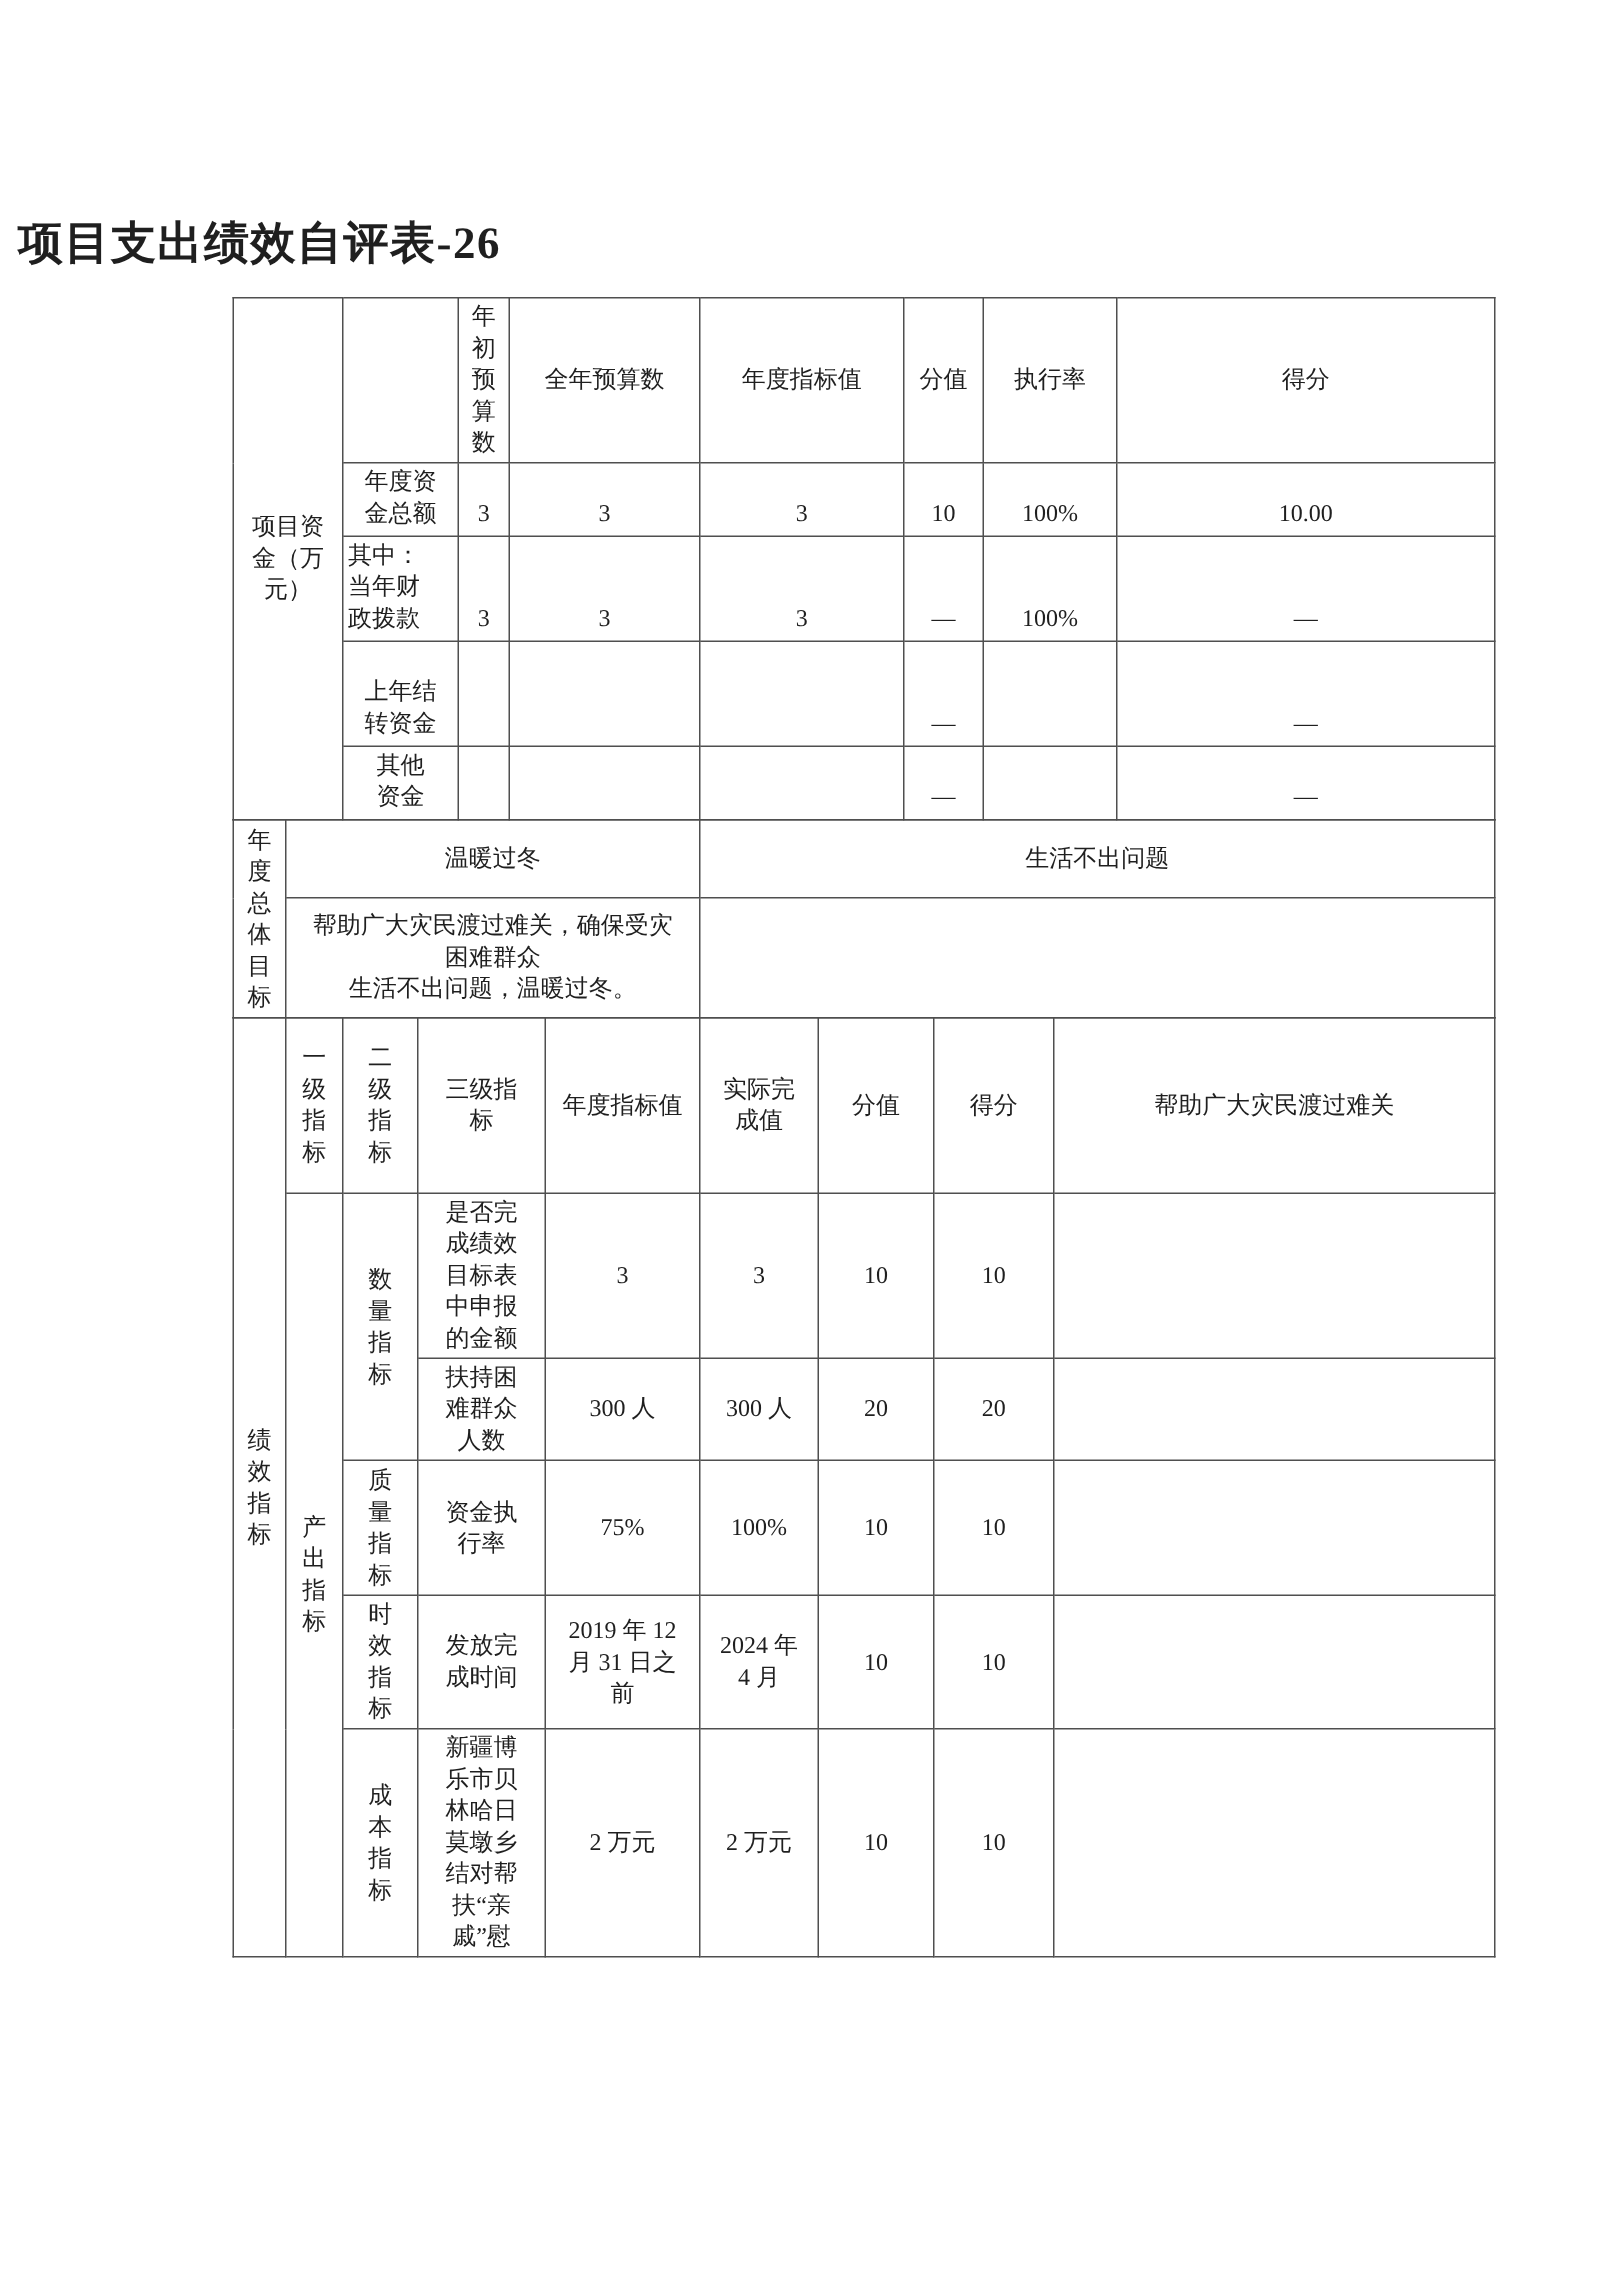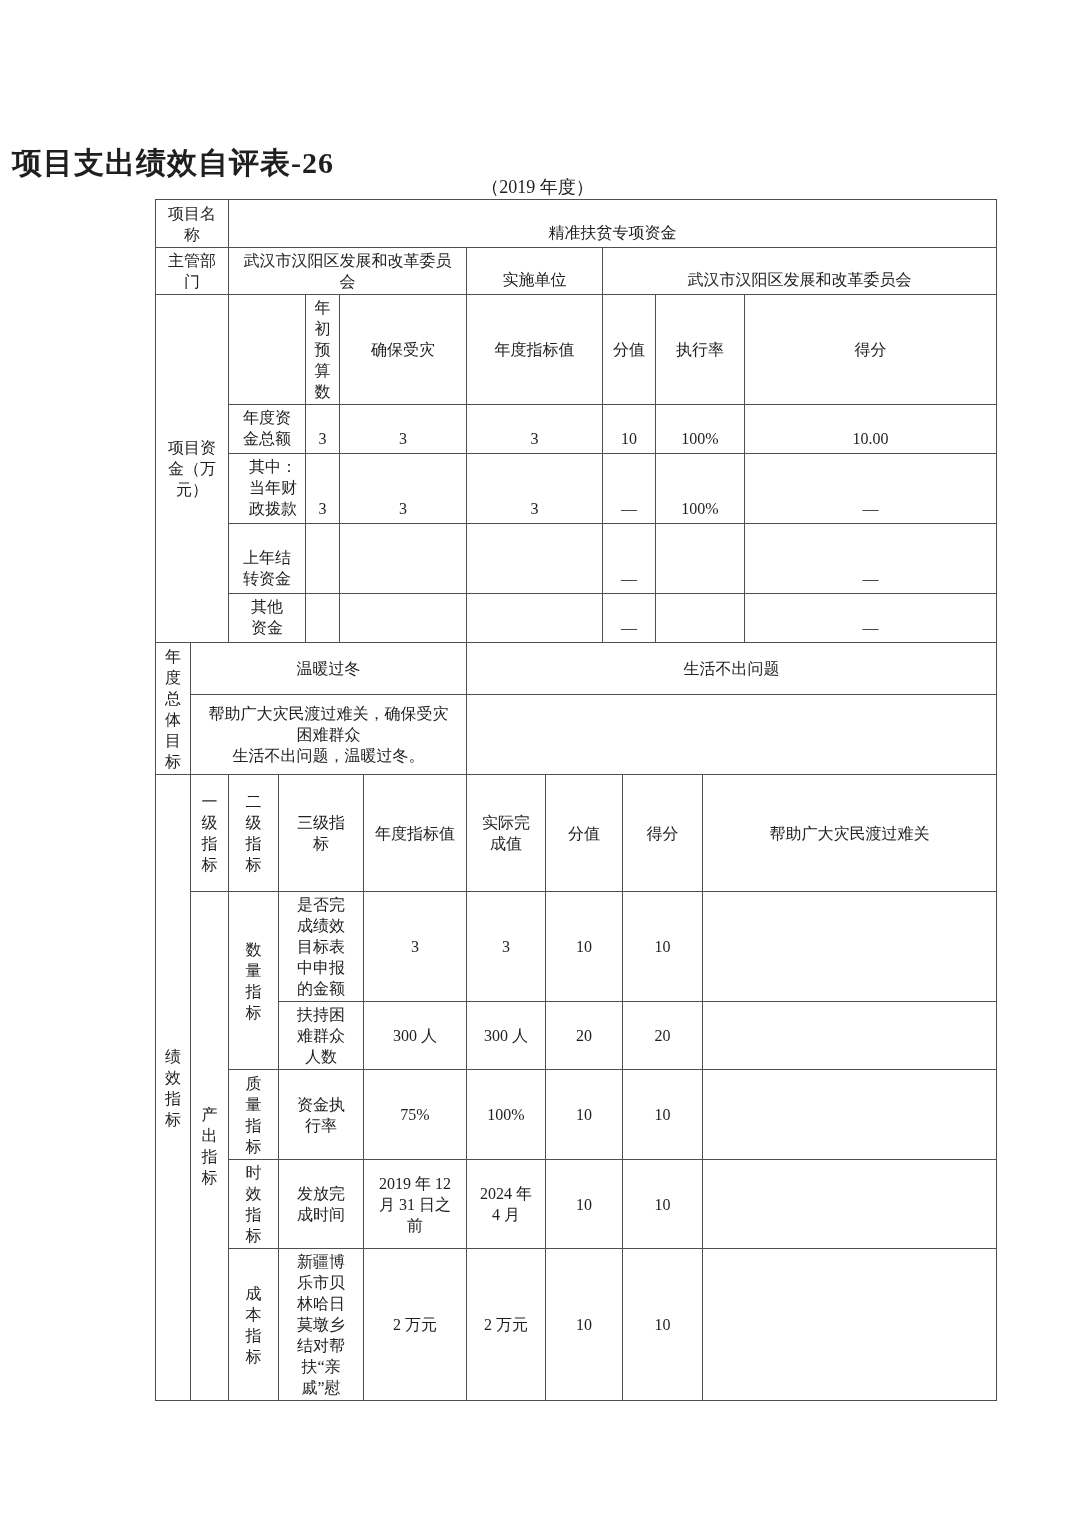--- a/index.html
+++ b/index.html
@@ -58,55 +58,31 @@
     font-size: 16px;
     line-height: 21px;
     text-align: center;
     vertical-align: middle;
     padding: 2px;
     white-space: pre-line;
     overflow: hidden;
     font-weight: normal;
   }
   .v-bottom { vertical-align: bottom; padding-bottom: 4px; }
-  .t-left   { text-align: left; padding-left: 20px; }
+  .t-left   { text-align: left; padding-left: 3px; }
 </style>
 </head>
 <body>
 
 <div class="page">
 
   <h1 class="doc-title">项目支出绩效自评表-26</h1>
-  <p class="doc-subtitle">（2019 年度）</p>
 
   <div class="tables">
 
-    <table>
-      <colgroup>
-        <col style="width:73px">
-          <col style="width:238px">
-          <col style="width:136px">
-          <col style="width:394px">
-      </colgroup>
-      <tbody>
-          <tr style="height:48px">
-        <td>项目名
-称</td>
-        <td colspan="3" class="v-bottom">精准扶贫专项资金</td>
-      </tr>
-      <tr style="height:45px">
-        <td>主管部
-门</td>
-        <td>武汉市汉阳区发展和改革委员
-会</td>
-        <td class="v-bottom">实施单位</td>
-        <td class="v-bottom">武汉市汉阳区发展和改革委员会</td>
-      </tr>
-    </tbody>
-      </table>
 
     <table class="stacked">
       <colgroup>
         <col style="width:73px">
           <col style="width:77px">
           <col style="width:34px">
           <col style="width:127px">
         <col style="width:136px">
           <col style="width:53px">
           <col style="width:89px">
@@ -116,21 +92,21 @@
           <tr style="height:108px">
         <td rowspan="5">项目资
 金（万
 元）</td>
         <td></td>
         <td>年
 初
 预
 算
 数</td>
-        <td>确保受灾</td>
+        <td>全年预算数</td>
         <td>年度指标值</td>
         <td>分值</td>
         <td>执行率</td>
         <td>得分</td>
       </tr>
       <tr style="height:45px">
         <td class="v-bottom">年度资
 金总额</td>
         <td class="v-bottom">3</td>
         <td class="v-bottom">3</td>

